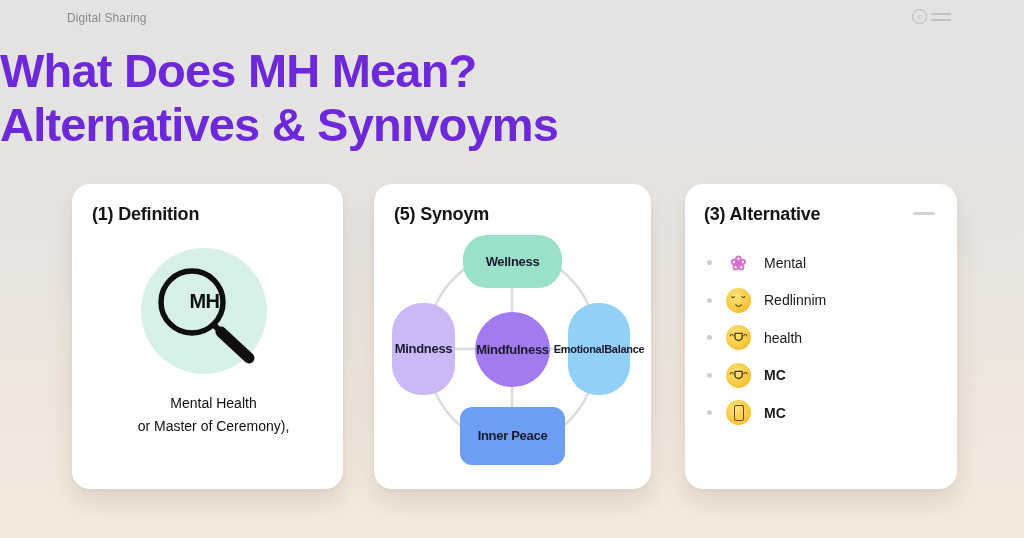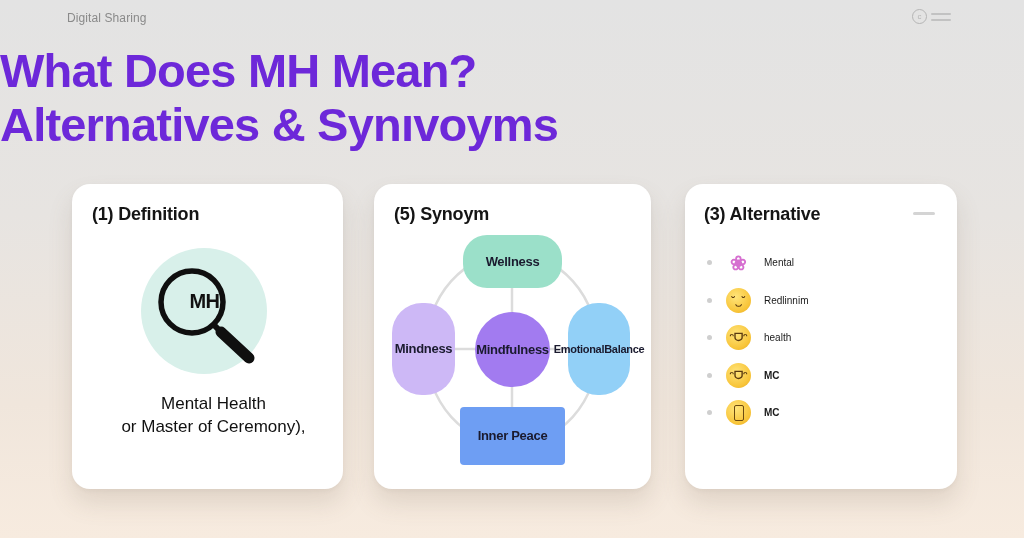--- a/index.html
+++ b/index.html
@@ -55,54 +55,54 @@
     
     .mag-wrap { position: absolute; left: 69px; top: 64px; width: 126px; height: 126px; }
     .mag-bg { position: absolute; inset: 0; border-radius: 50%; background: #d8f0ea; }
     .mag-svg { position: absolute; left: 0; top: 0; }
     .mag-text {
       position: absolute; left: 19px; top: 42px; width: 64px; text-align: center;
       font-size: 20px; font-weight: bold; color: #111; letter-spacing: -0.5px; padding-left: 25px;
     }
     .def-text {
       position: absolute; left: 0; top: 208px; width: 283px; text-align: center;
-      font-size: 17px; line-height: 23px; color: #111;
+      font-size: 14px; line-height: 23px; color: #111;
     }
     .def-text .line { display: block; }
 
     
     .diagram { position: absolute; left: 0; top: 0; width: 277px; height: 305px; }
     .node {
       position: absolute; display: flex; align-items: center; justify-content: center;
       text-align: center; font-size: 13px; font-weight: bold; color: #1a1a2e; line-height: 16px;
       letter-spacing: -0.3px;
     }
     .node-wellness { left: 89px; top: 51px; width: 99px; height: 53px; border-radius: 24px; background: #9be0c9; }
     .node-mindness { left: 18px; top: 119px; width: 63px; height: 92px; border-radius: 30px; background: #cdb8f6; }
     .node-mindfulness { left: 101px; top: 128px; width: 75px; height: 75px; border-radius: 50%; background: #a27bf0; }
     .node-emotional { left: 194px; top: 119px; width: 62px; height: 92px; border-radius: 30px; background: #92d0f7; font-size: 11px; }
-    .node-inner { left: 86px; top: 223px; width: 105px; height: 58px; border-radius: 4px; background: #6e9ef3; }
+    .node-inner { left: 86px; top: 223px; width: 105px; height: 58px; border-radius: 12px; background: #6e9ef3; }
 
     
     .alt-list { position: absolute; left: 22px; top: 60px; list-style: none; }
     .alt-item { display: flex; align-items: center; height: 37.5px; }
     .bullet { width: 5px; height: 5px; border-radius: 50%; background: #cfcfcf; margin-right: 14px; }
     .emoji {
       width: 25px; height: 25px; border-radius: 50%;
       display: flex; align-items: center; justify-content: center;
       margin-right: 13px; position: relative;
       background: radial-gradient(circle at 40% 35%, #ffe47a 0%, #f8c53a 65%, #e8a81e 100%);
       font-size: 11px; color: #5a3a10; font-weight: bold; line-height: 1;
     }
     .emoji.brain { background: none; font-size: 20px; color: #d66fd0; }
     .emoji.medal::after {
       content: ""; position: absolute; left: 8px; top: 5px; width: 8px; height: 14px;
       border: 1.5px solid #6b4a10; border-radius: 2px;
     }
-    .alt-label { font-size: 10px; color: #1a1a1a; }
+    .alt-label { font-size: 14px; color: #1a1a1a; }
     .alt-label.bold { font-weight: bold; }
   </style>
 </head>
 <body>
 
 <div class="brand">Digital Sharing</div>
 
 <div class="top-icons">
   <div class="copy-icon">c</div>
   <div class="menu-icon">

